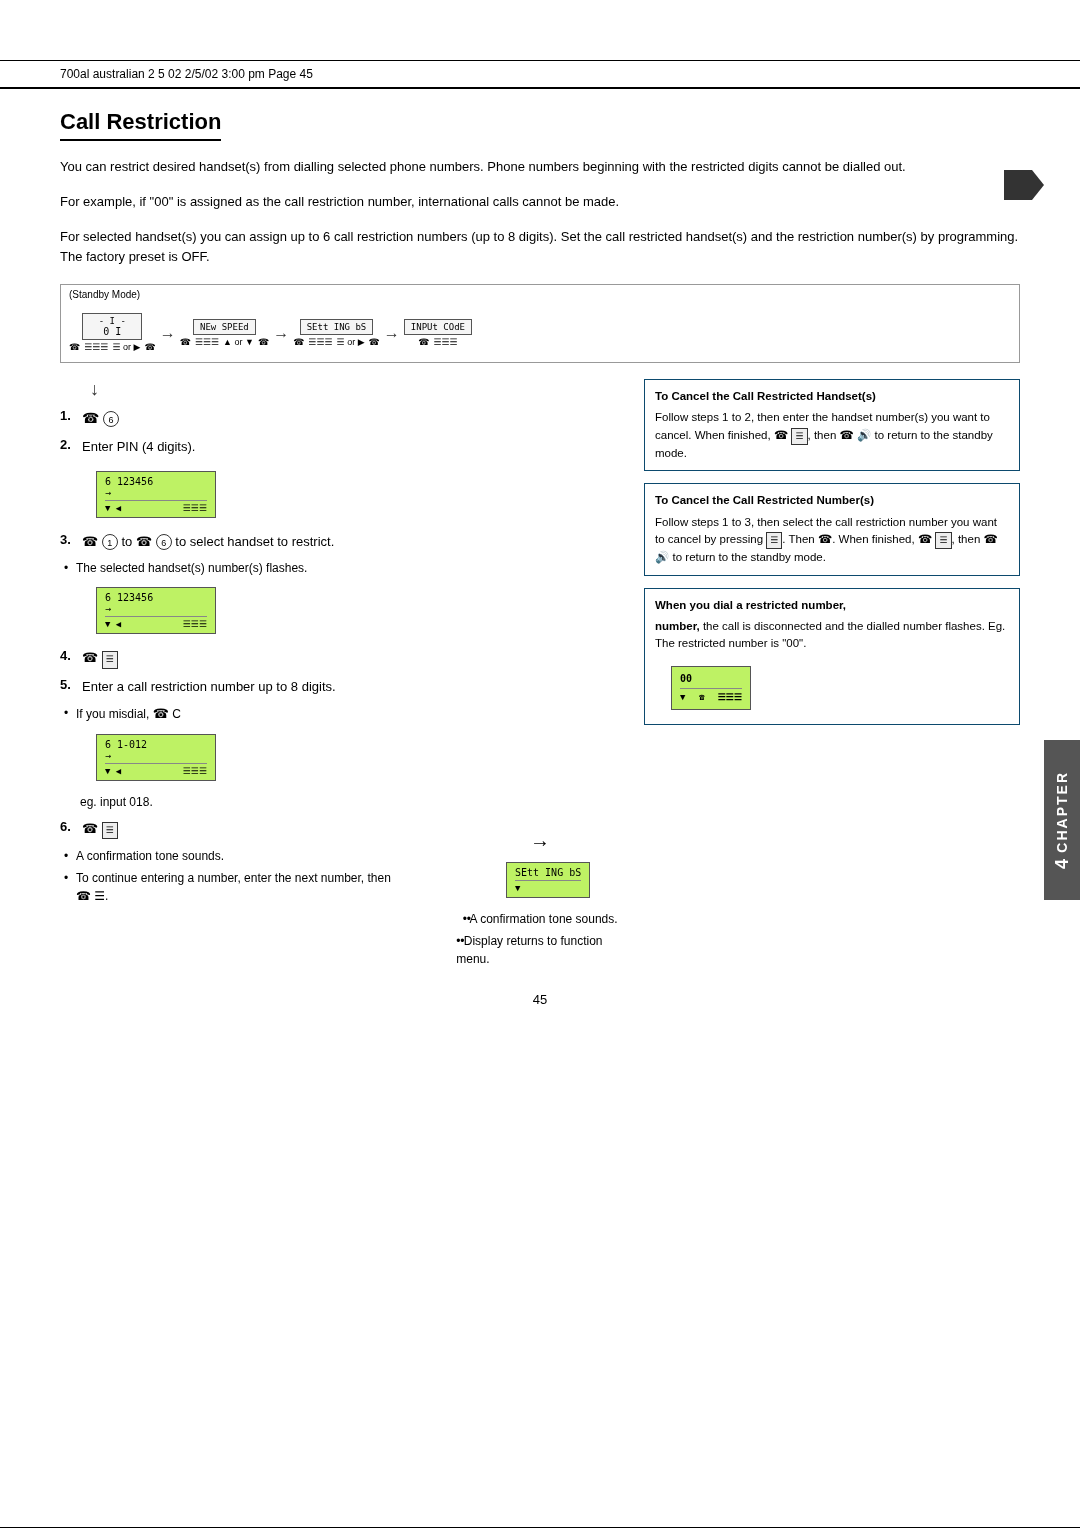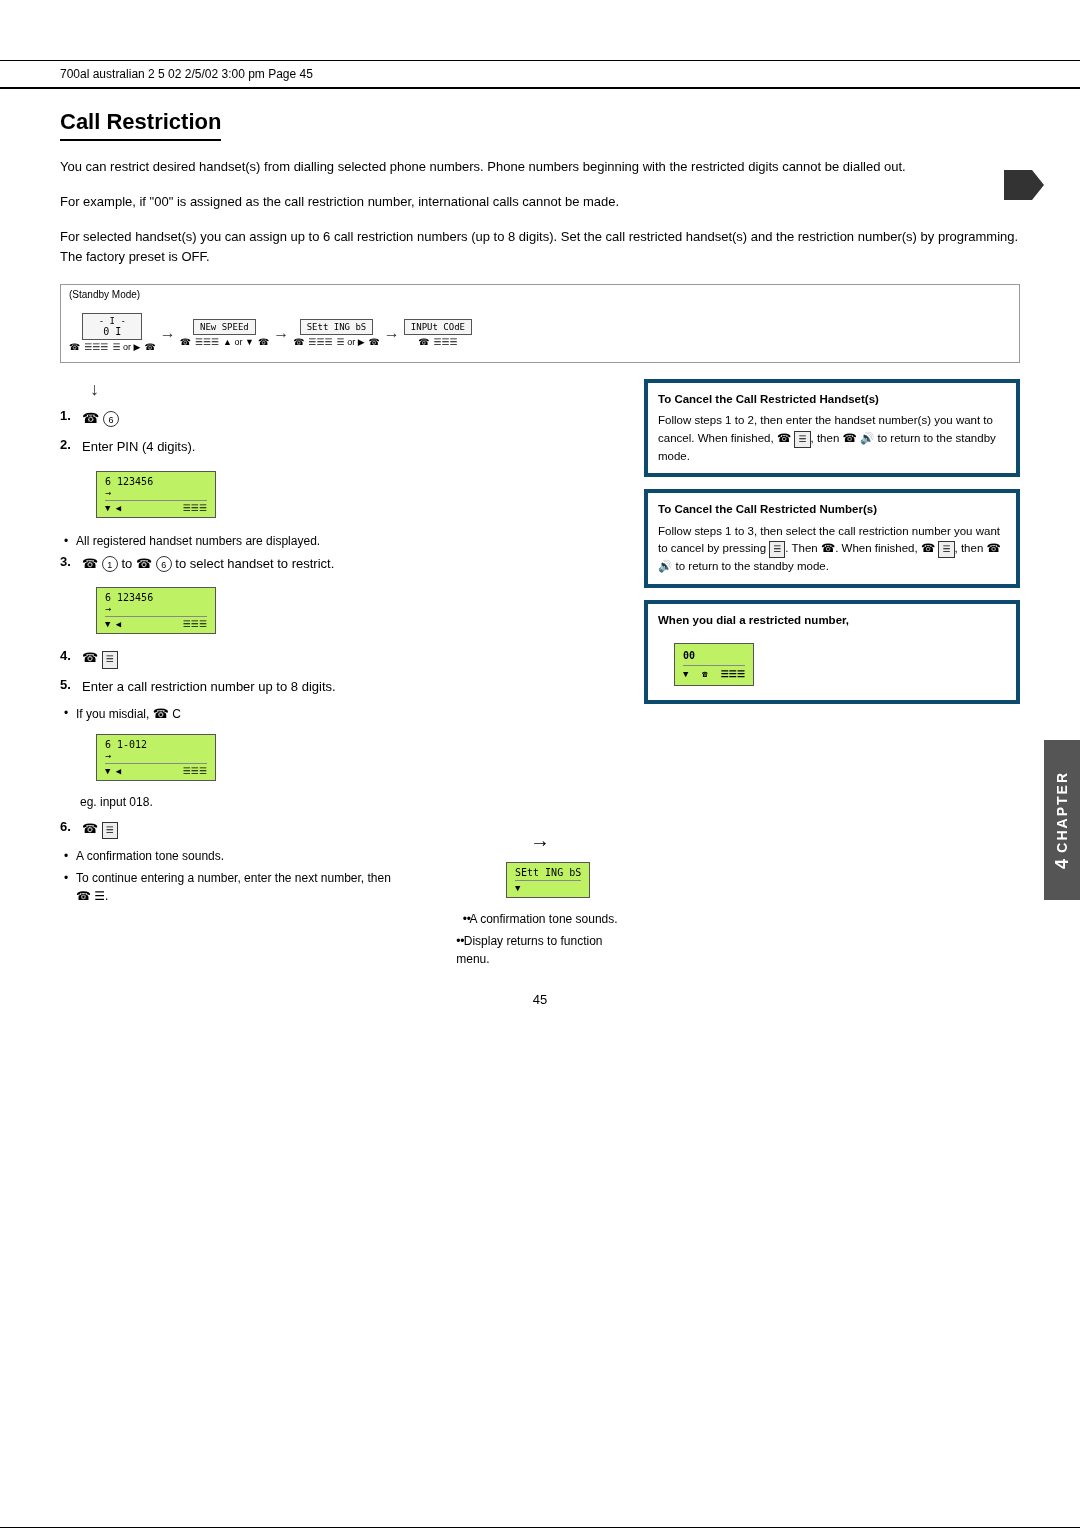--- a/index.html
+++ b/index.html
@@ -202,21 +202,21 @@
       display: flex;
       justify-content: space-between;
       font-size: 9px;
       border-top: 1px solid #888;
       margin-top: 2px;
       padding-top: 2px;
     }
 
     
     .info-box {
-      border: 4px solid #0c4a6e;
+      border: 1px solid #0c4a6e;
       padding: 8px 10px;
       font-size: 11.5px;
       line-height: 1.5;
     }
 
     .info-box-title {
       font-weight: bold;
       margin-bottom: 4px;
     }
 
@@ -380,36 +380,36 @@
           <div class="lcd-display">
             <span class="lcd-line">6 123456</span>
             <span class="lcd-line">→</span>
             <div class="lcd-footer">
               <span>▼ ◀</span>
               <span>☰☰☰</span>
             </div>
           </div>
         </div>
 
-        <div class="bullet-item">
-          <span>All registered handset numbers are displayed.</span>
-        </div>
 
         <div class="step-item">
           <span class="step-num">3.</span>
           <span class="step-content">
             <span>☎</span>
             <span class="num-badge" style="border:1px solid #333;border-radius:50%;width:16px;height:16px;font-size:9px;text-align:center;line-height:16px;display:inline-block;">1</span>
             to
             <span>☎</span>
             <span class="num-badge" style="border:1px solid #333;border-radius:50%;width:16px;height:16px;font-size:9px;text-align:center;line-height:16px;display:inline-block;">6</span>
             to select handset to restrict.
           </span>
         </div>
 
+        <div class="bullet-item">
+          <span>The selected handset(s) number(s) flashes.</span>
+        </div>
 
         <div style="margin-left:20px;margin-bottom:8px;">
           <div class="lcd-display">
             <span class="lcd-line">6 123456</span>
             <span class="lcd-line">→</span>
             <div class="lcd-footer">
               <span>▼ ◀</span>
               <span>☰☰☰</span>
             </div>
           </div>
@@ -498,20 +498,23 @@
           <div class="info-box-title">To Cancel the Call Restricted Number(s)</div>
           <div>
             Follow steps 1 to 3, then select the call restriction number you want to cancel by pressing <span class="menu-icon">☰</span>. Then <span>☎</span>. When finished, <span>☎</span> <span class="menu-icon">☰</span>, then <span>☎ 🔊</span> to return to the standby mode.
           </div>
         </div>
 
         <div class="info-box">
           <div class="info-box-title">
             <span>When you dial a restricted number,</span>
           </div>
+          <div>
+            <strong>number,</strong> the call is disconnected and the dialled number flashes. Eg. The restricted number is "00".
+          </div>
 
           <div style="margin-top:8px;font-weight:bold;">
             <div class="lcd-display" style="min-width:80px;">
               <span class="lcd-line">00</span>
               <div class="lcd-footer">
                 <span>▼</span>
                 <span>☎</span>
                 <span>☰☰☰</span>
               </div>
             </div>

